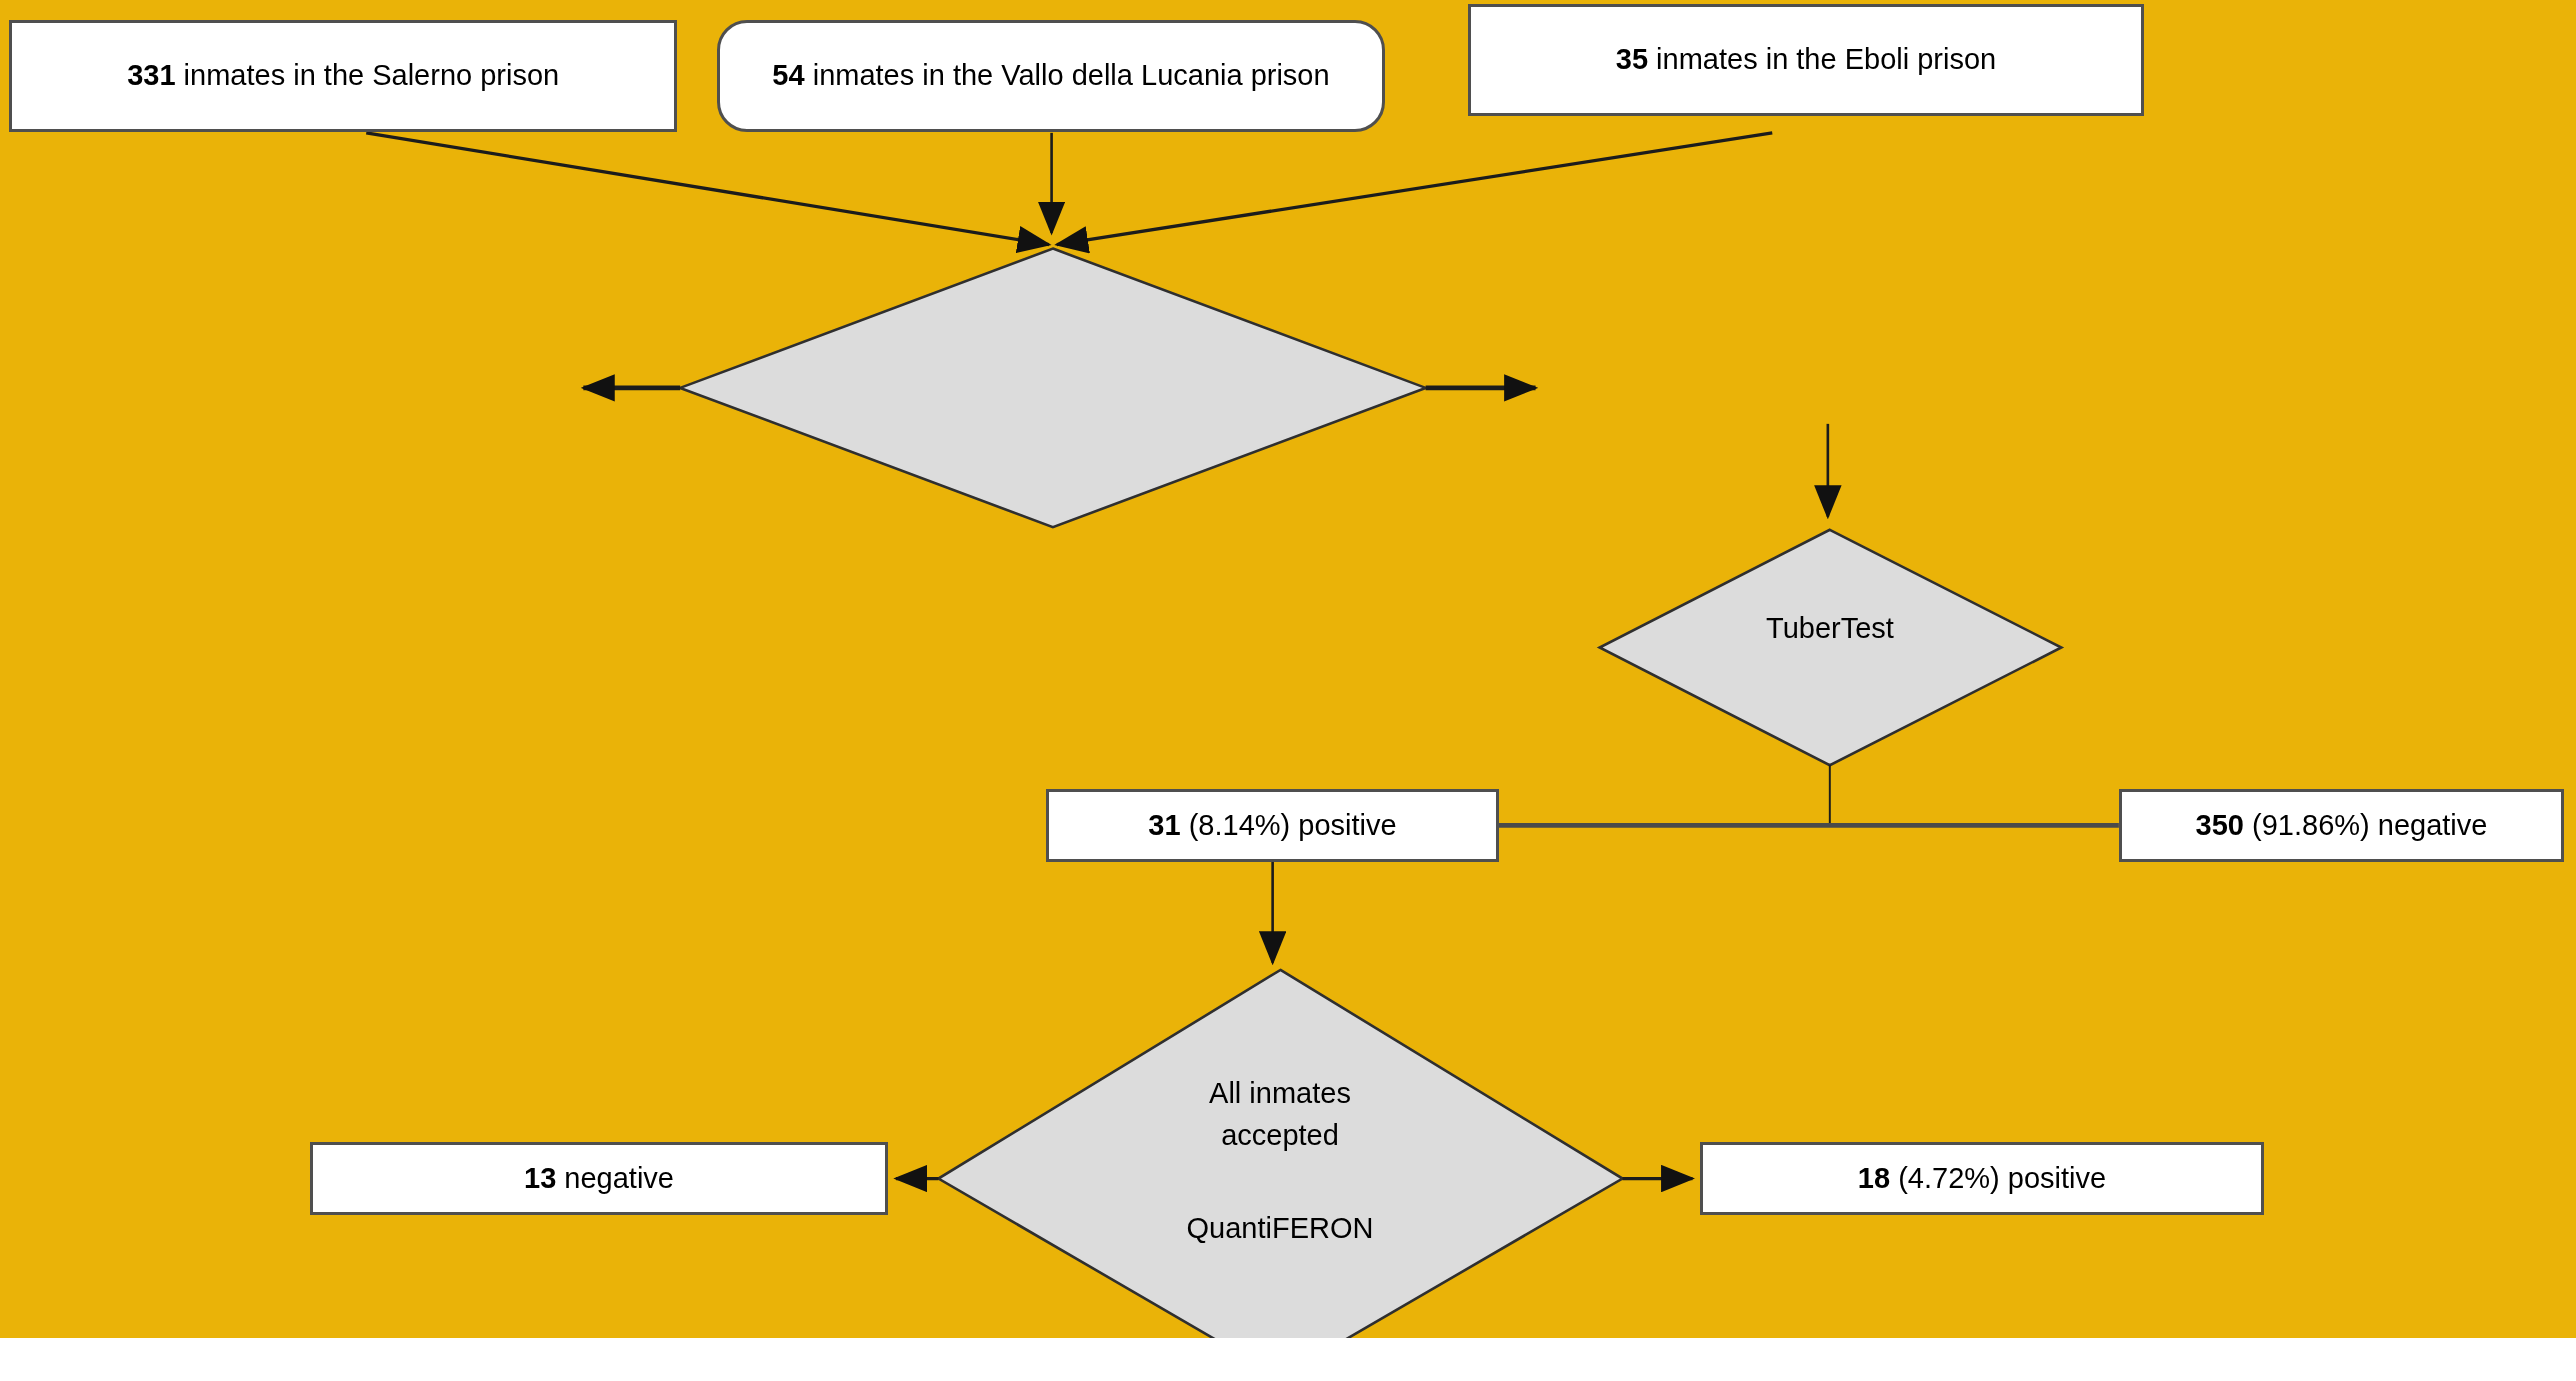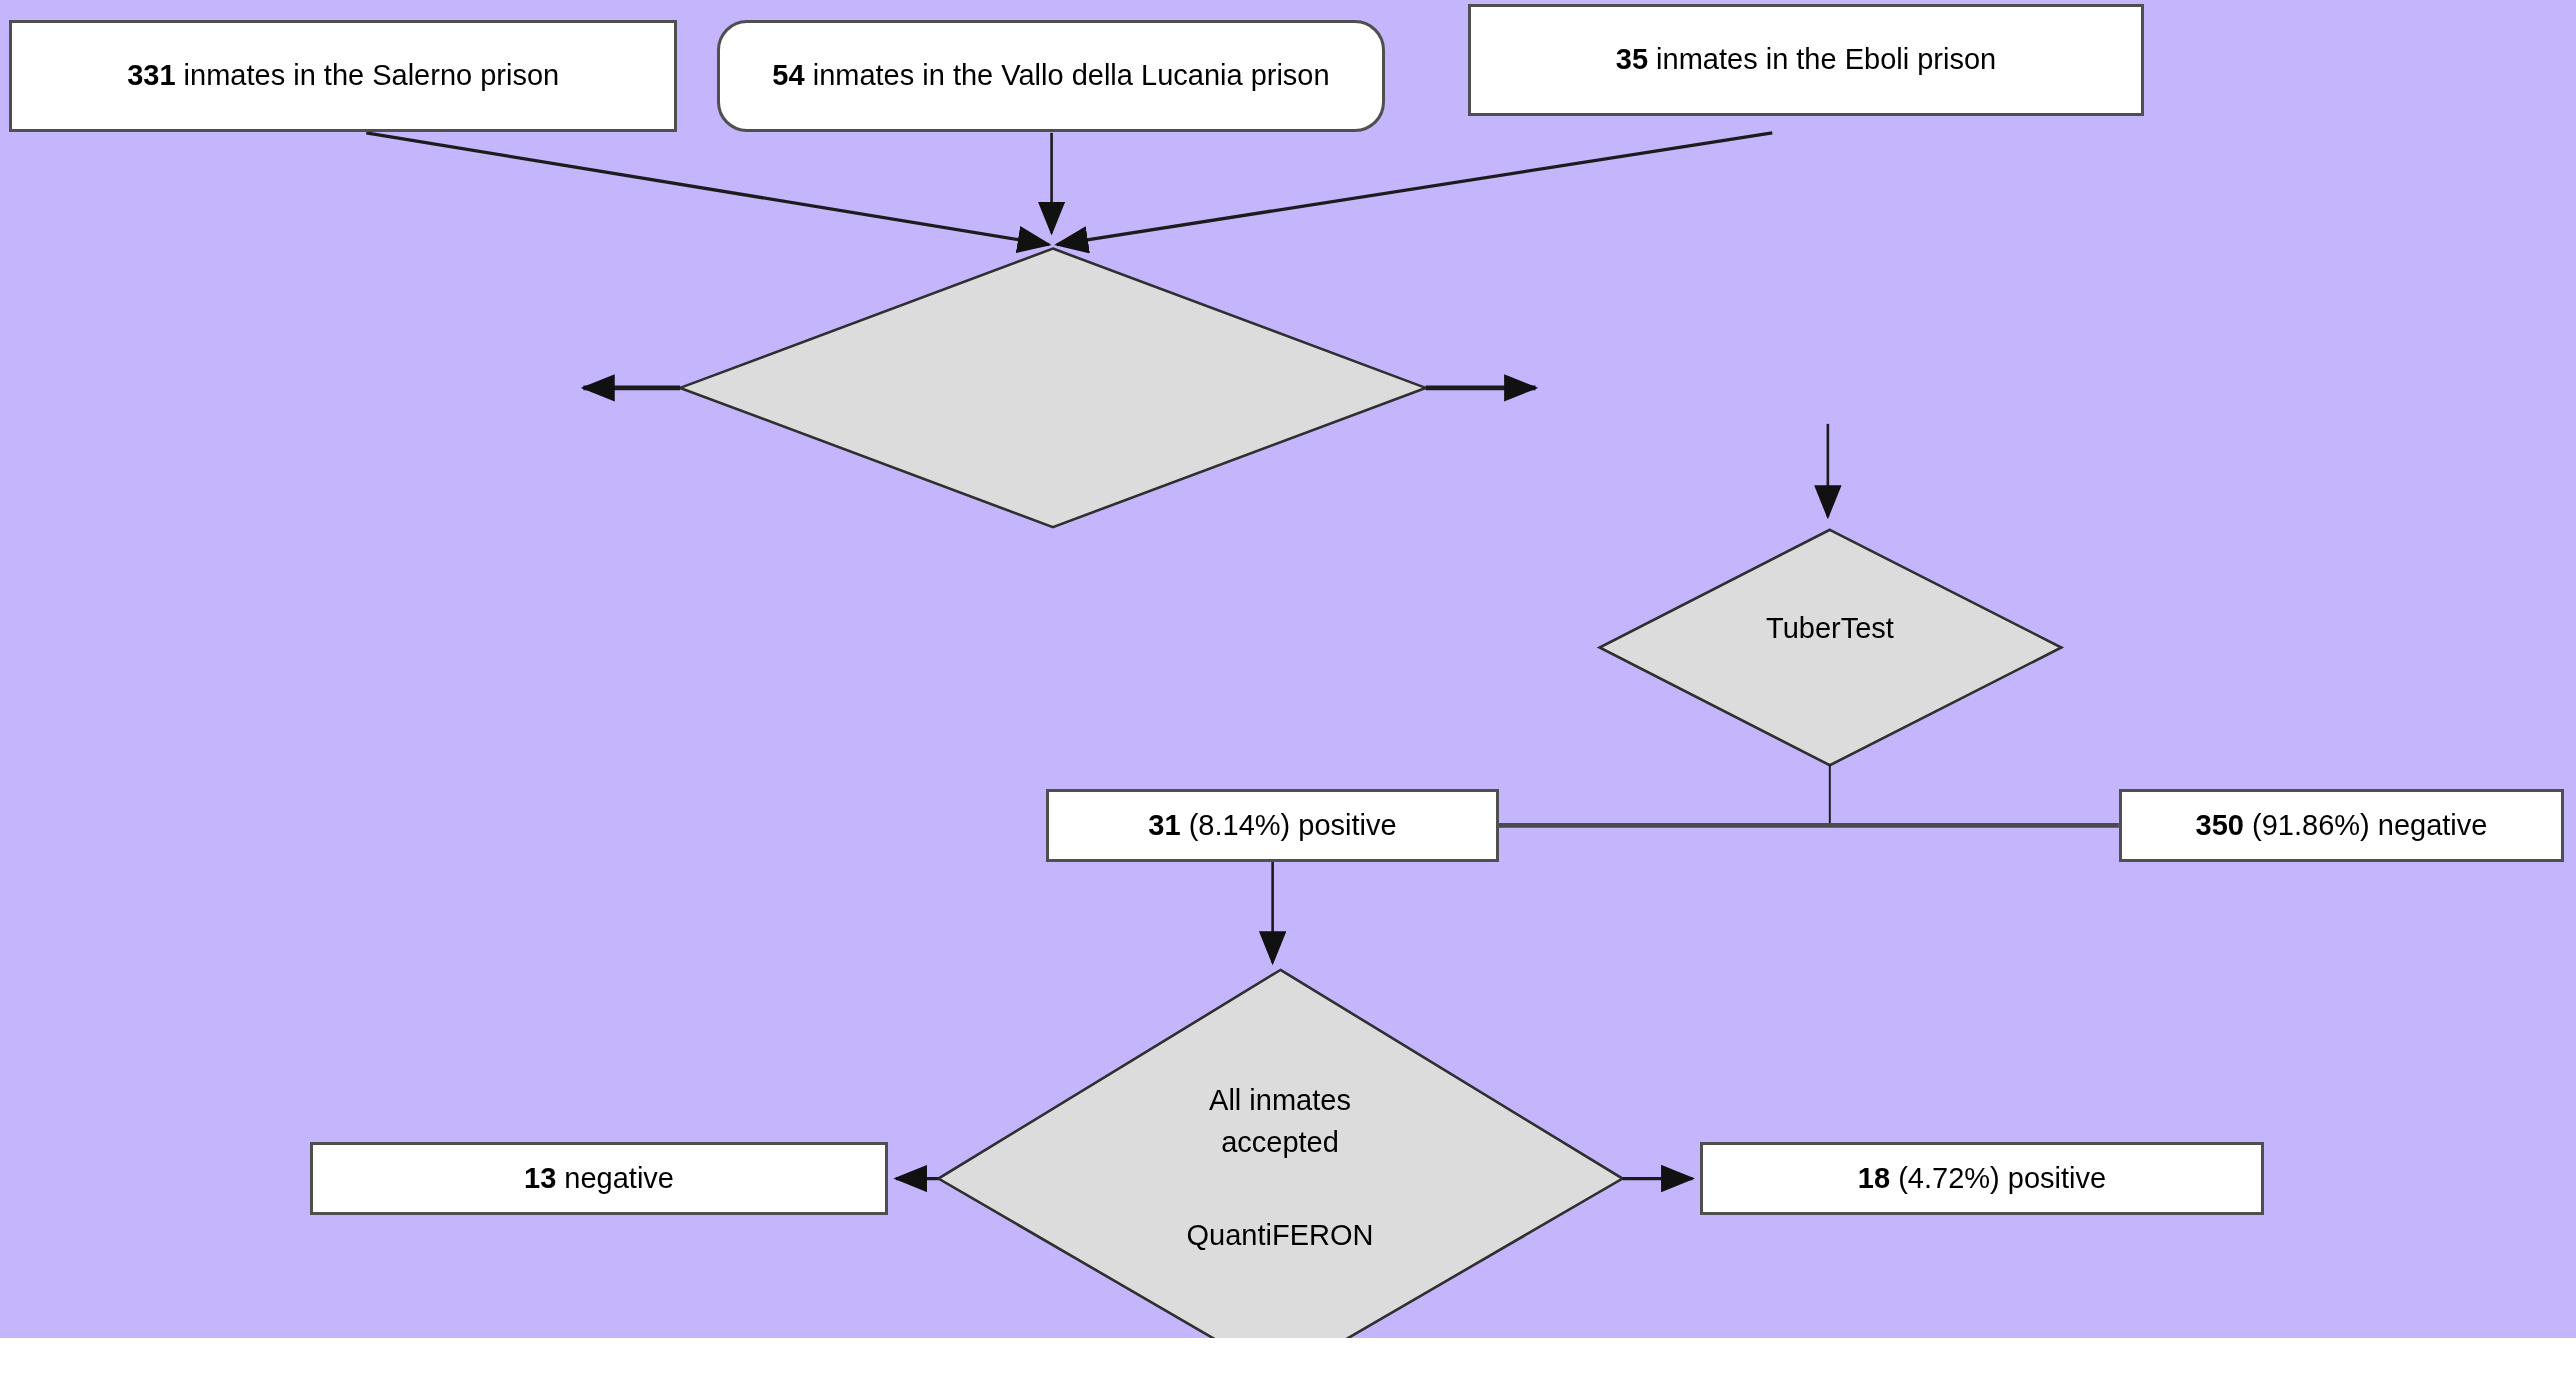--- a/index.html
+++ b/index.html
@@ -4,21 +4,21 @@
 <style>
   html, body {
     margin: 0;
     padding: 0;
     background: #ffffff;
   }
   #canvas {
     position: relative;
     width: 2576px;
     height: 1338px;
-    background: #c4b5fd;
+    background: #eab308;
     font-family: "Liberation Sans", sans-serif;
     color: #000000;
     overflow: hidden;
   }
   #edges {
     position: absolute;
     left: 0;
     top: 0;
     z-index: 0;
   }
@@ -38,21 +38,21 @@
   .box .node-text { padding: 0 19.6px; }
   .box b, .dlabel b { font-weight: 700; }
   .dlabel {
     position: absolute;
     text-align: center;
     font-size: 29px;
     line-height: 1.45;
     z-index: 2;
   }
   .dlabel .sub { margin-top: 51px; }
-  .qf-title { width: 209px; margin: 12px auto; }
+  .qf-title { width: 209px; margin: 5px auto; }
 </style>
 </head>
 <body>
 
 <div id="canvas">
 
   <svg id="edges" width="2576" height="1382" viewBox="0 0 3939 2113">
     <defs>
       <marker id="ah" markerUnits="userSpaceOnUse" markerWidth="52" markerHeight="42" viewBox="0 0 13 10.5" refX="12" refY="5.25" orient="auto">
         <path d="M0,0 L13,5.25 L0,10.5 Z" fill="#111111"></path>

